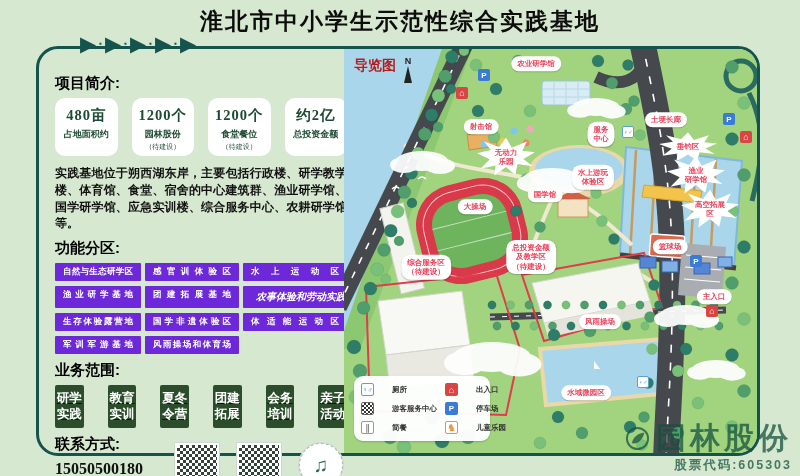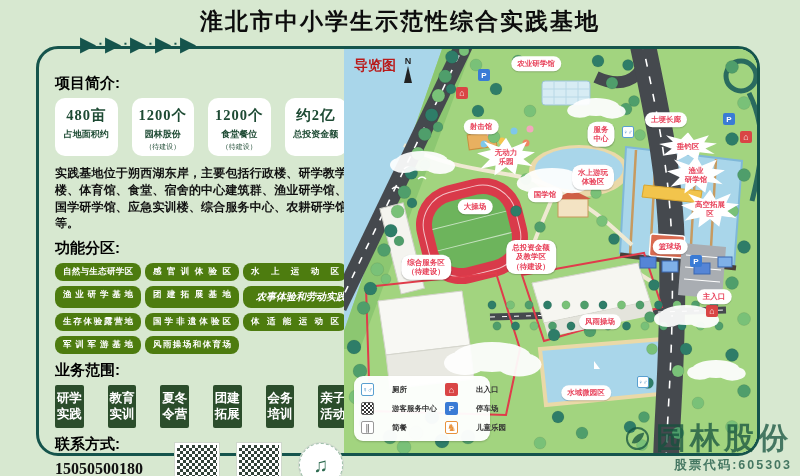--- a/index.html
+++ b/index.html
@@ -17,25 +17,25 @@
   
   .stats{display:flex;gap:14px;}
   .stat-card{background:#fff;border-radius:10px;width:68px;height:58px;text-align:center;
         padding-top:8px;box-sizing:border-box;color:#1d4a33;}
   .stat-value{font-weight:bold;font-size:14.5px;font-family:"Liberation Serif","DejaVu Serif",serif;letter-spacing:1px;}
   .stat-label{font-size:9px;font-weight:bold;margin-top:3px;}
   .stat-note{font-size:7px;margin-top:1px;}
   .desc{font-size:12px;font-weight:bold;line-height:1.4;margin:9px 0 2px;text-align:justify;}
   
   .zones{display:grid;grid-template-columns:86px 94px 104px;gap:5px 4px;}
-  .pill{background:#4d7c0f;color:#fff;border-radius:8px;font-size:8.5px;font-weight:bold;
+  .pill{background:#6d28d9;color:#fff;border-radius:1px;font-size:8.5px;font-weight:bold;
         padding:3px 8px;box-sizing:border-box;text-align:justify;text-align-last:justify;white-space:nowrap;overflow:hidden;}
   .pill.small{font-size:10px;padding:4px 13px;font-style:italic;}
   
-  .business{display:flex;gap:24px;}
+  .business{display:flex;gap:24px;text-decoration:underline;}
   .biz-card{width:43px;height:43px;background:#2b4d2b;color:#fff;font-weight:bold;font-size:12.5px;
         display:flex;align-items:center;justify-content:center;text-align:center;line-height:1.25;
         white-space:pre-line;border-radius:2px;}
   
   .contact-row{display:flex;align-items:flex-start;}
   .contact-left{width:120px;}
   .phone{font-size:16px;font-weight:bold;font-family:"Liberation Serif","DejaVu Serif",serif;line-height:1.3;}
   .qrs{display:flex;gap:10px;margin-top:-16px;}
   .qr-item{text-align:center;width:52px;}
   .qr-box{width:44px;height:44px;margin:0 auto;background-color:#fff;border:2px solid #fff;

